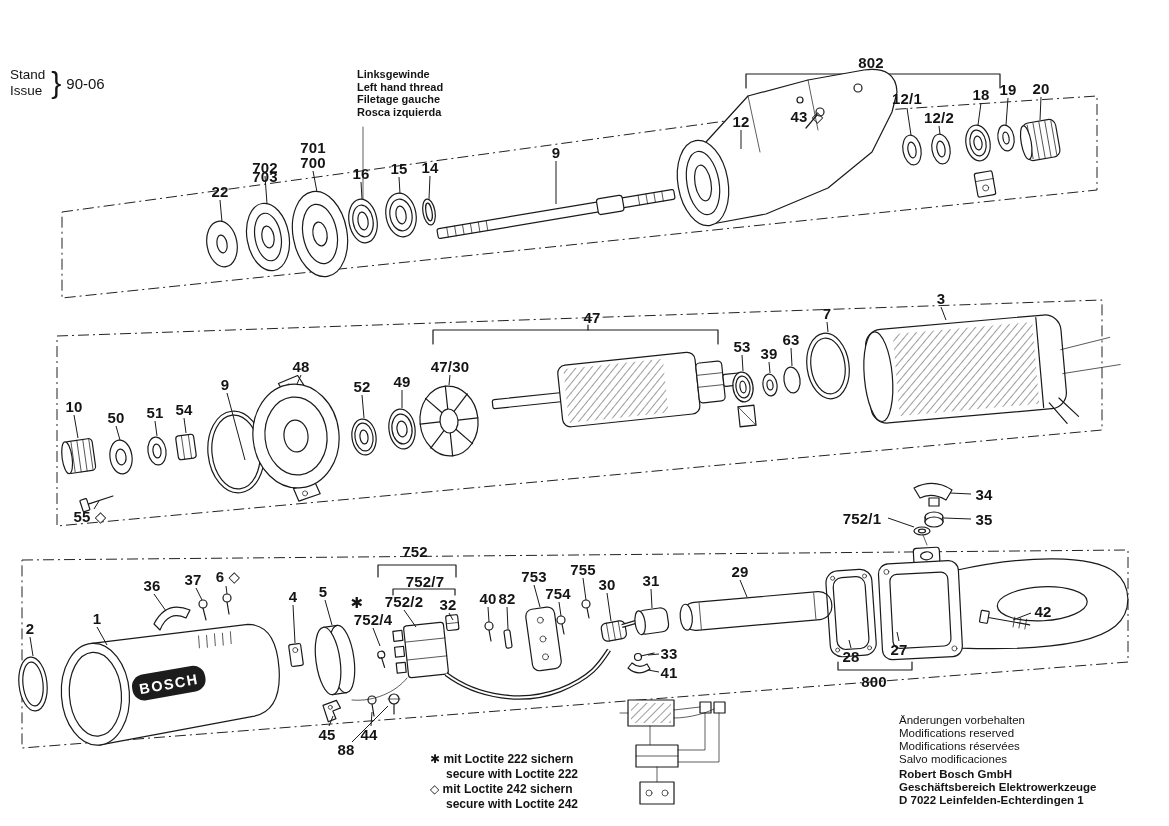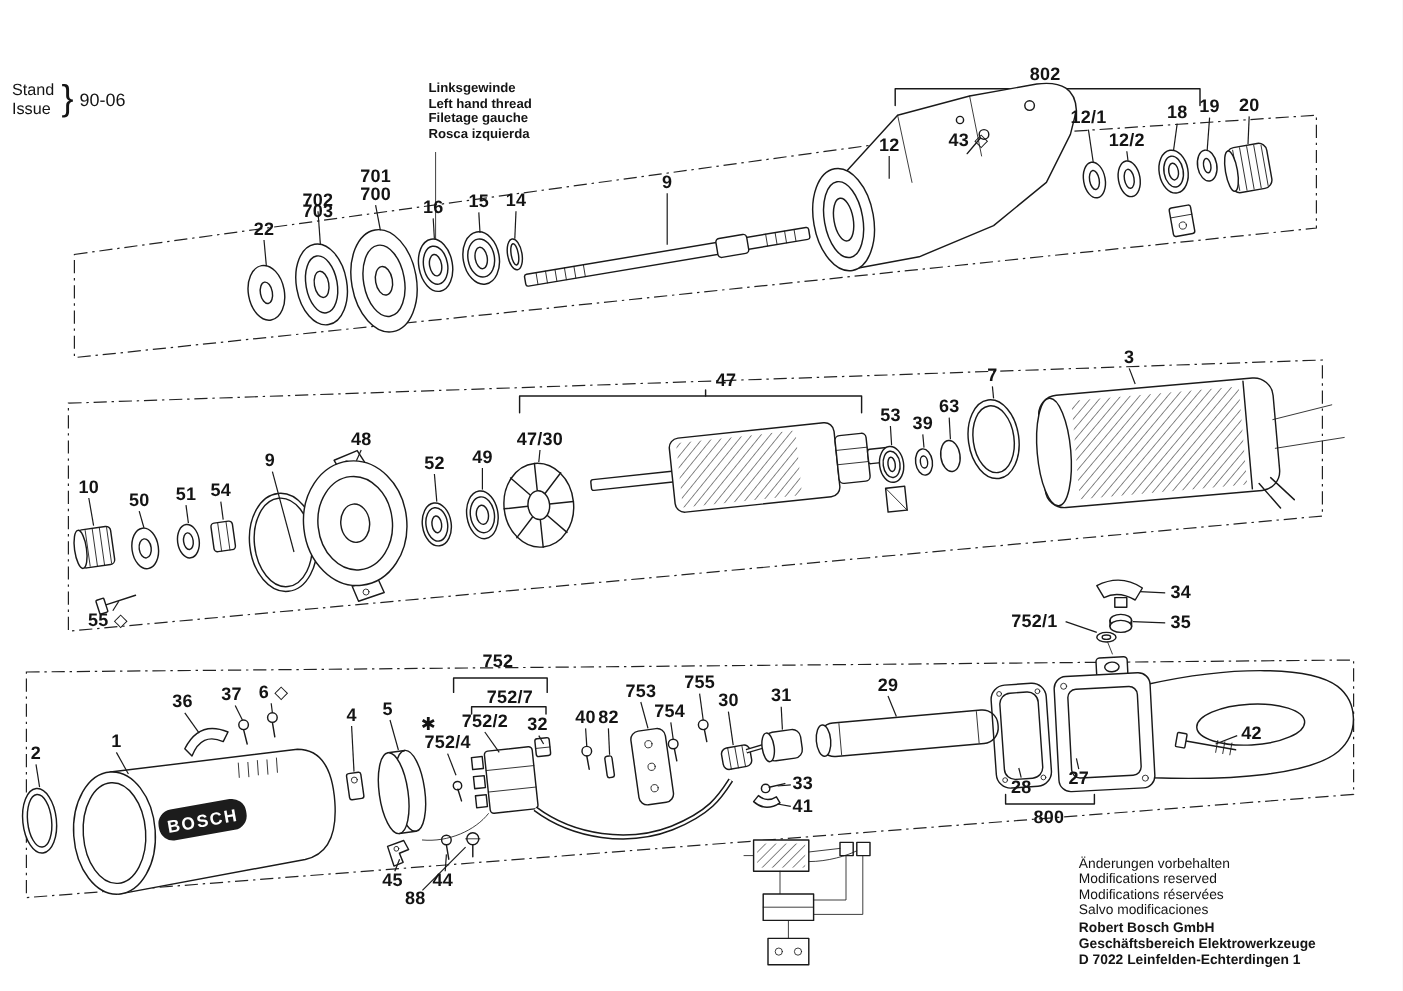--- a/index.html
+++ b/index.html
@@ -491,20 +491,28 @@
     <div class="si-value">90-06</div>
   </div>
 
   <div class="thread-note">
     <div>Linksgewinde</div>
     <div>Left hand thread</div>
     <div>Filetage gauche</div>
     <div>Rosca izquierda</div>
   </div>
 
+  <div class="legend">
+    <div><span>✱</span>
+         <span>mit Loctite 222 sichern</span></div>
+    <div class="indent">secure with Loctite 222</div>
+    <div><span>◇</span>
+         <span>mit Loctite 242 sichern</span></div>
+    <div class="indent">secure with Loctite 242</div>
+  </div>
 
   <div class="footer-notes">
     <div>Änderungen vorbehalten</div>
     <div>Modifications reserved</div>
     <div>Modifications réservées</div>
     <div>Salvo modificaciones</div>
   </div>
   <div class="footer-company">
     <div>Robert Bosch GmbH</div>
     <div>Geschäftsbereich Elektrowerkzeuge</div>
@@ -522,21 +530,21 @@
       <div class="callout" style="left: 430px; top: 167px;">14</div>
       <div class="callout" style="left: 556px; top: 152px;">9</div>
       <div class="callout" style="left: 871px; top: 62px;">802</div>
       <div class="callout" style="left: 741px; top: 121px;">12</div>
       <div class="callout" style="left: 807px; top: 117px;">43 ◇</div>
       <div class="callout" style="left: 907px; top: 98px;">12/1</div>
       <div class="callout" style="left: 939px; top: 117px;">12/2</div>
       <div class="callout" style="left: 981px; top: 94px;">18</div>
       <div class="callout" style="left: 1008px; top: 89px;">19</div>
       <div class="callout" style="left: 1041px; top: 88px;">20</div>
-      <div class="callout" style="left: 605px; top: 317px;">47</div>
+      <div class="callout" style="left: 592px; top: 317px;">47</div>
       <div class="callout" style="left: 301px; top: 366px;">48</div>
       <div class="callout" style="left: 225px; top: 384px;">9</div>
       <div class="callout" style="left: 74px; top: 406px;">10</div>
       <div class="callout" style="left: 116px; top: 417px;">50</div>
       <div class="callout" style="left: 155px; top: 412px;">51</div>
       <div class="callout" style="left: 184px; top: 409px;">54</div>
       <div class="callout" style="left: 362px; top: 386px;">52</div>
       <div class="callout" style="left: 402px; top: 381px;">49</div>
       <div class="callout" style="left: 450px; top: 366px;">47/30</div>
       <div class="callout" style="left: 742px; top: 346px;">53</div>

